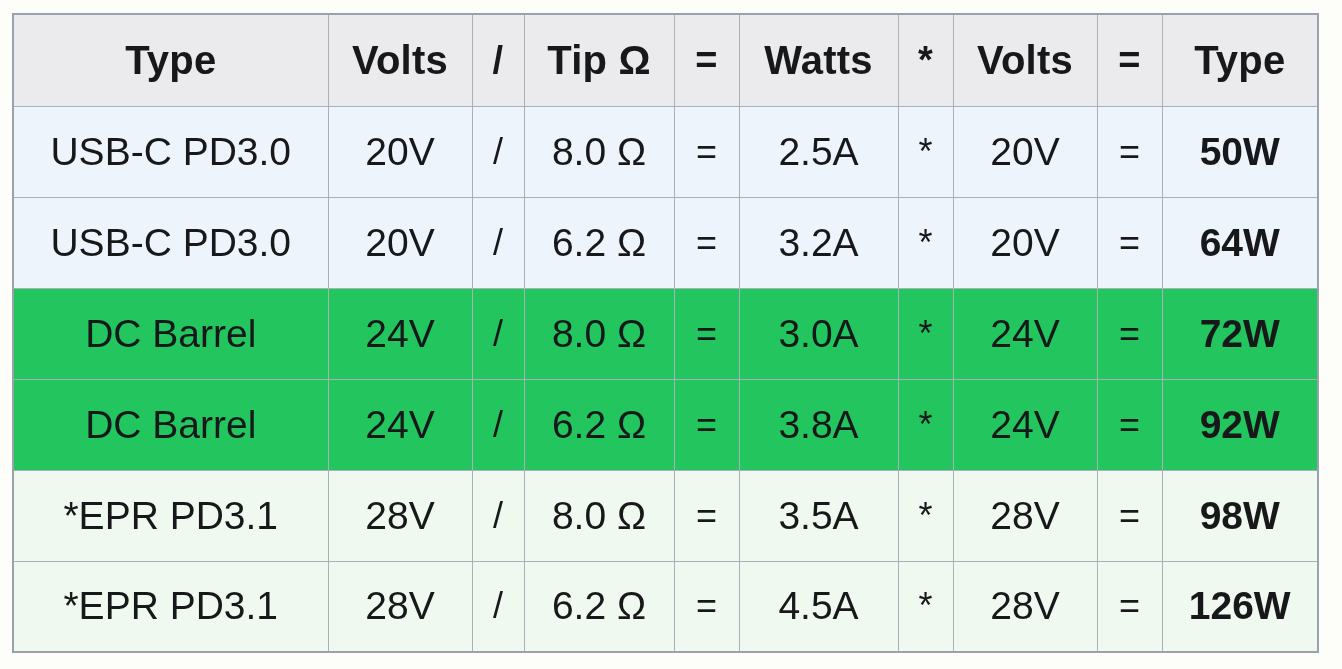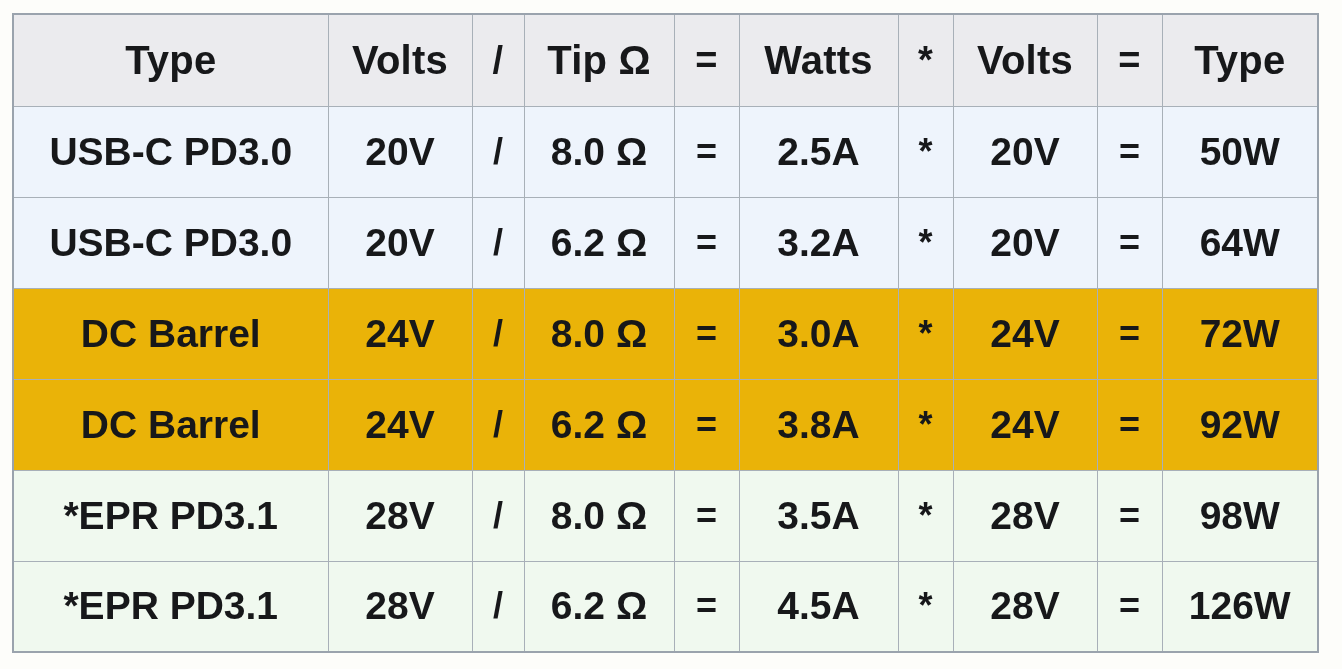--- a/index.html
+++ b/index.html
@@ -47,29 +47,29 @@
     font-size: 40px;
     font-weight: bold;
     letter-spacing: 0.2px;
   }
   
   tbody tr {
     height: 91px;
   }
   tbody td {
     font-size: 39px;
-    font-weight: bold;
+    font-weight: normal;
   }
   tbody td.watts {
     font-weight: bold;
     margin-left: 36px;
   }
   
   tr.grp-usbc td { background: #eef4fc; }
-  tr.grp-dc   td { background: #eab308; }
+  tr.grp-dc   td { background: #22c55e; }
   tr.grp-epr  td { background: #f0f9ef; }
 
   
   col.c-type   { width: 315px; }
   col.c-volts1 { width: 144px; }
   col.c-div    { width: 52px; }
   col.c-tip    { width: 150px; }
   col.c-eq1    { width: 65px; }
   col.c-amps   { width: 159px; }
   col.c-mul    { width: 55px; }

